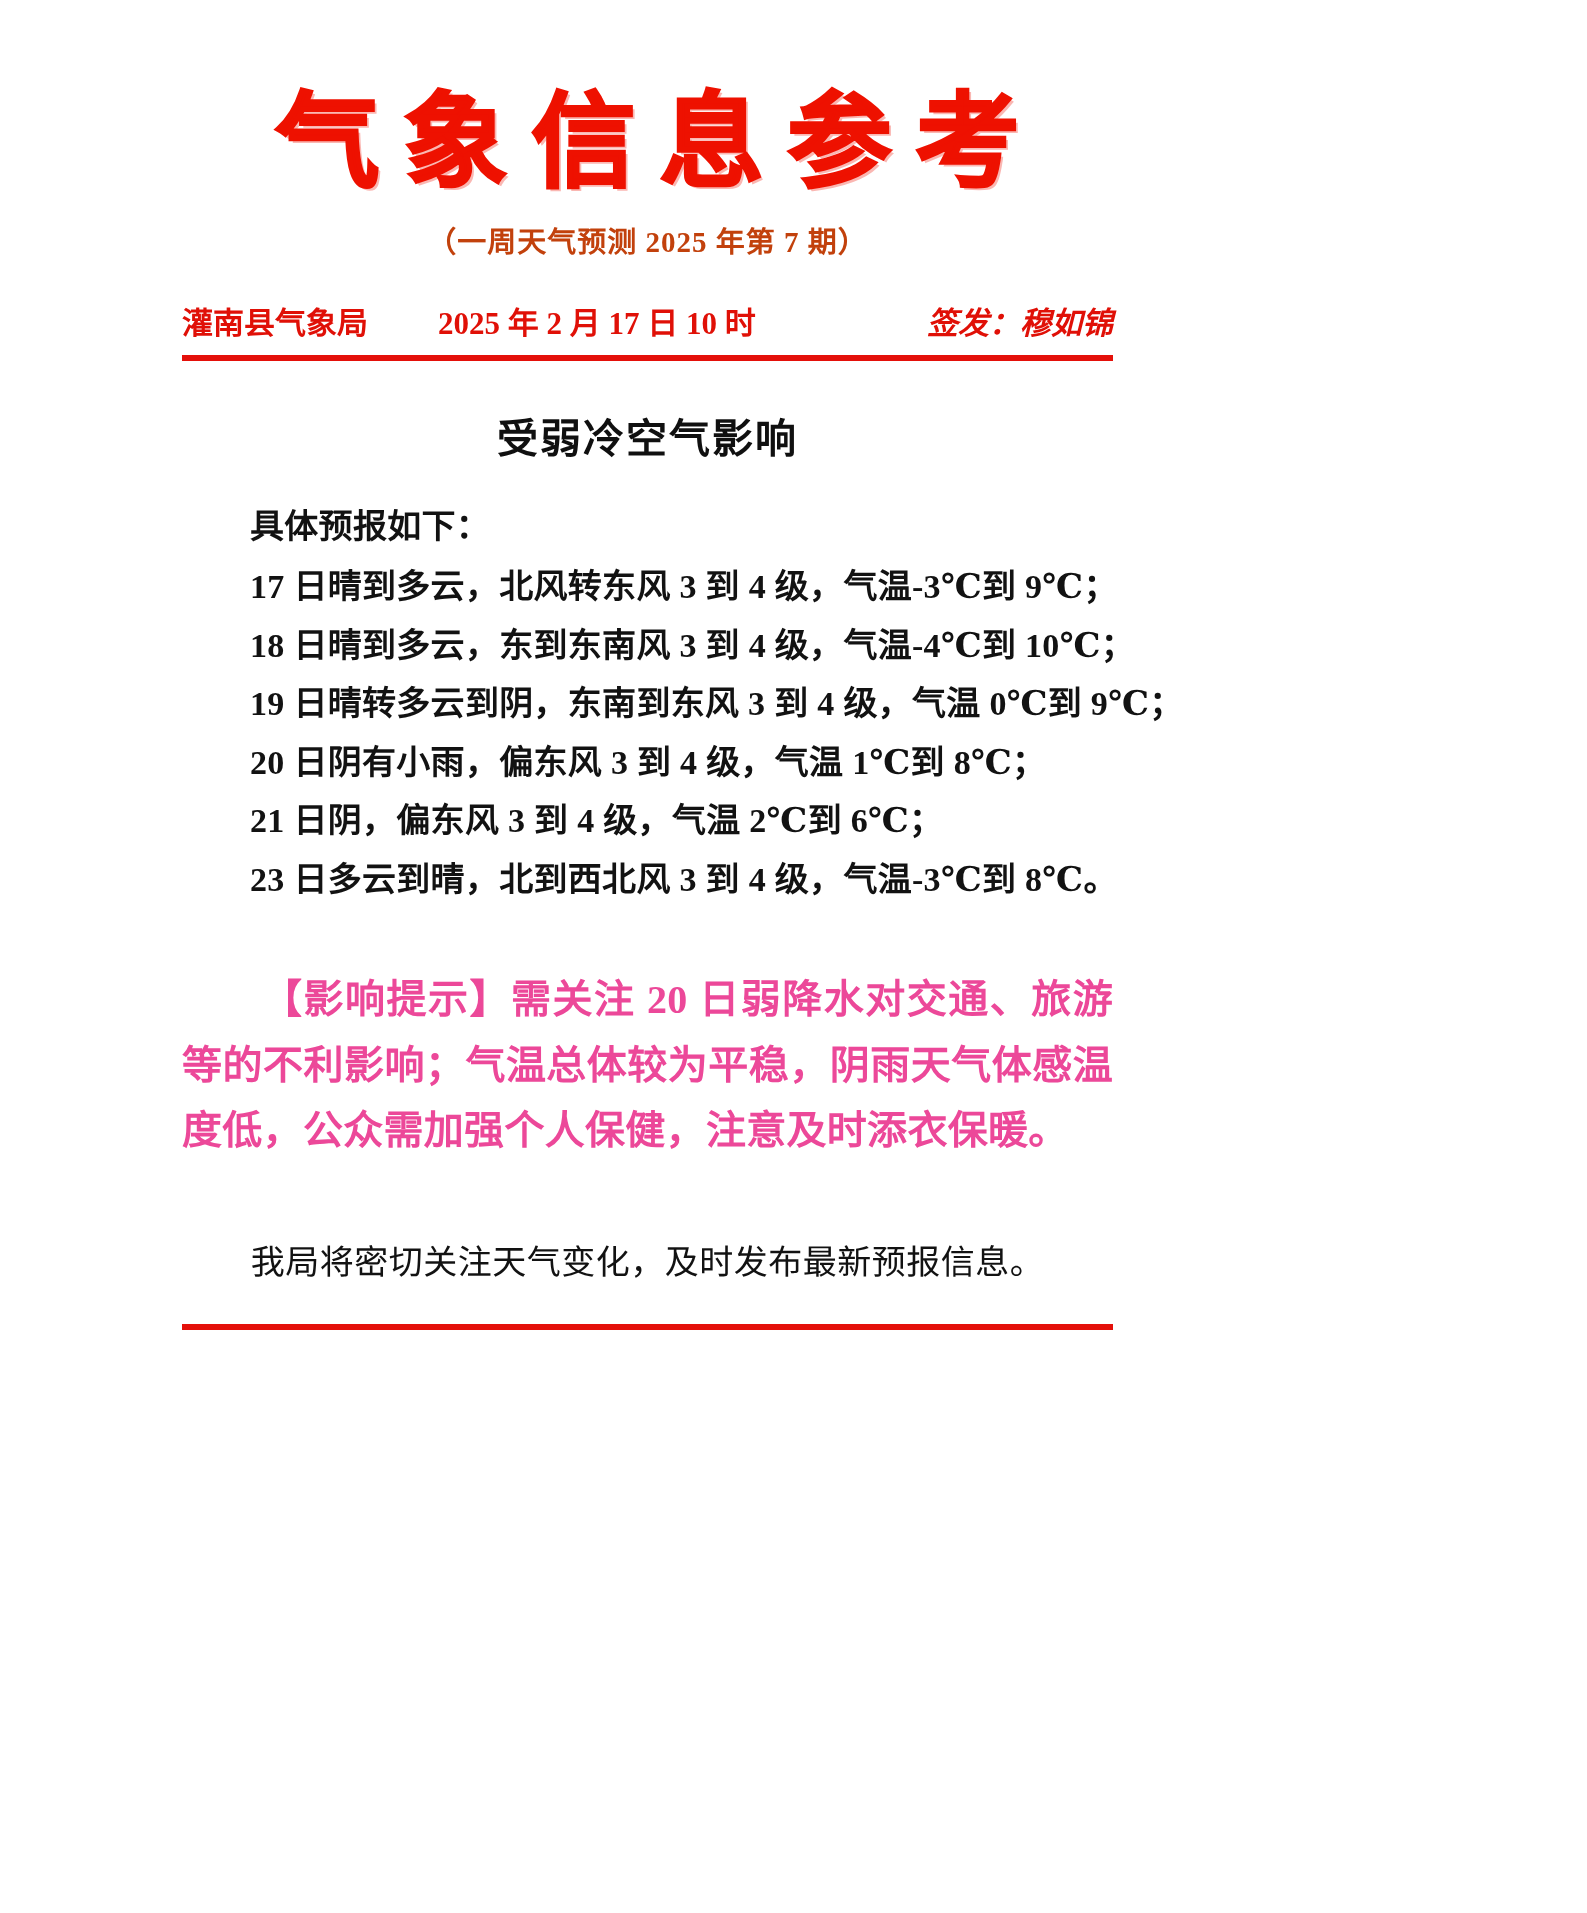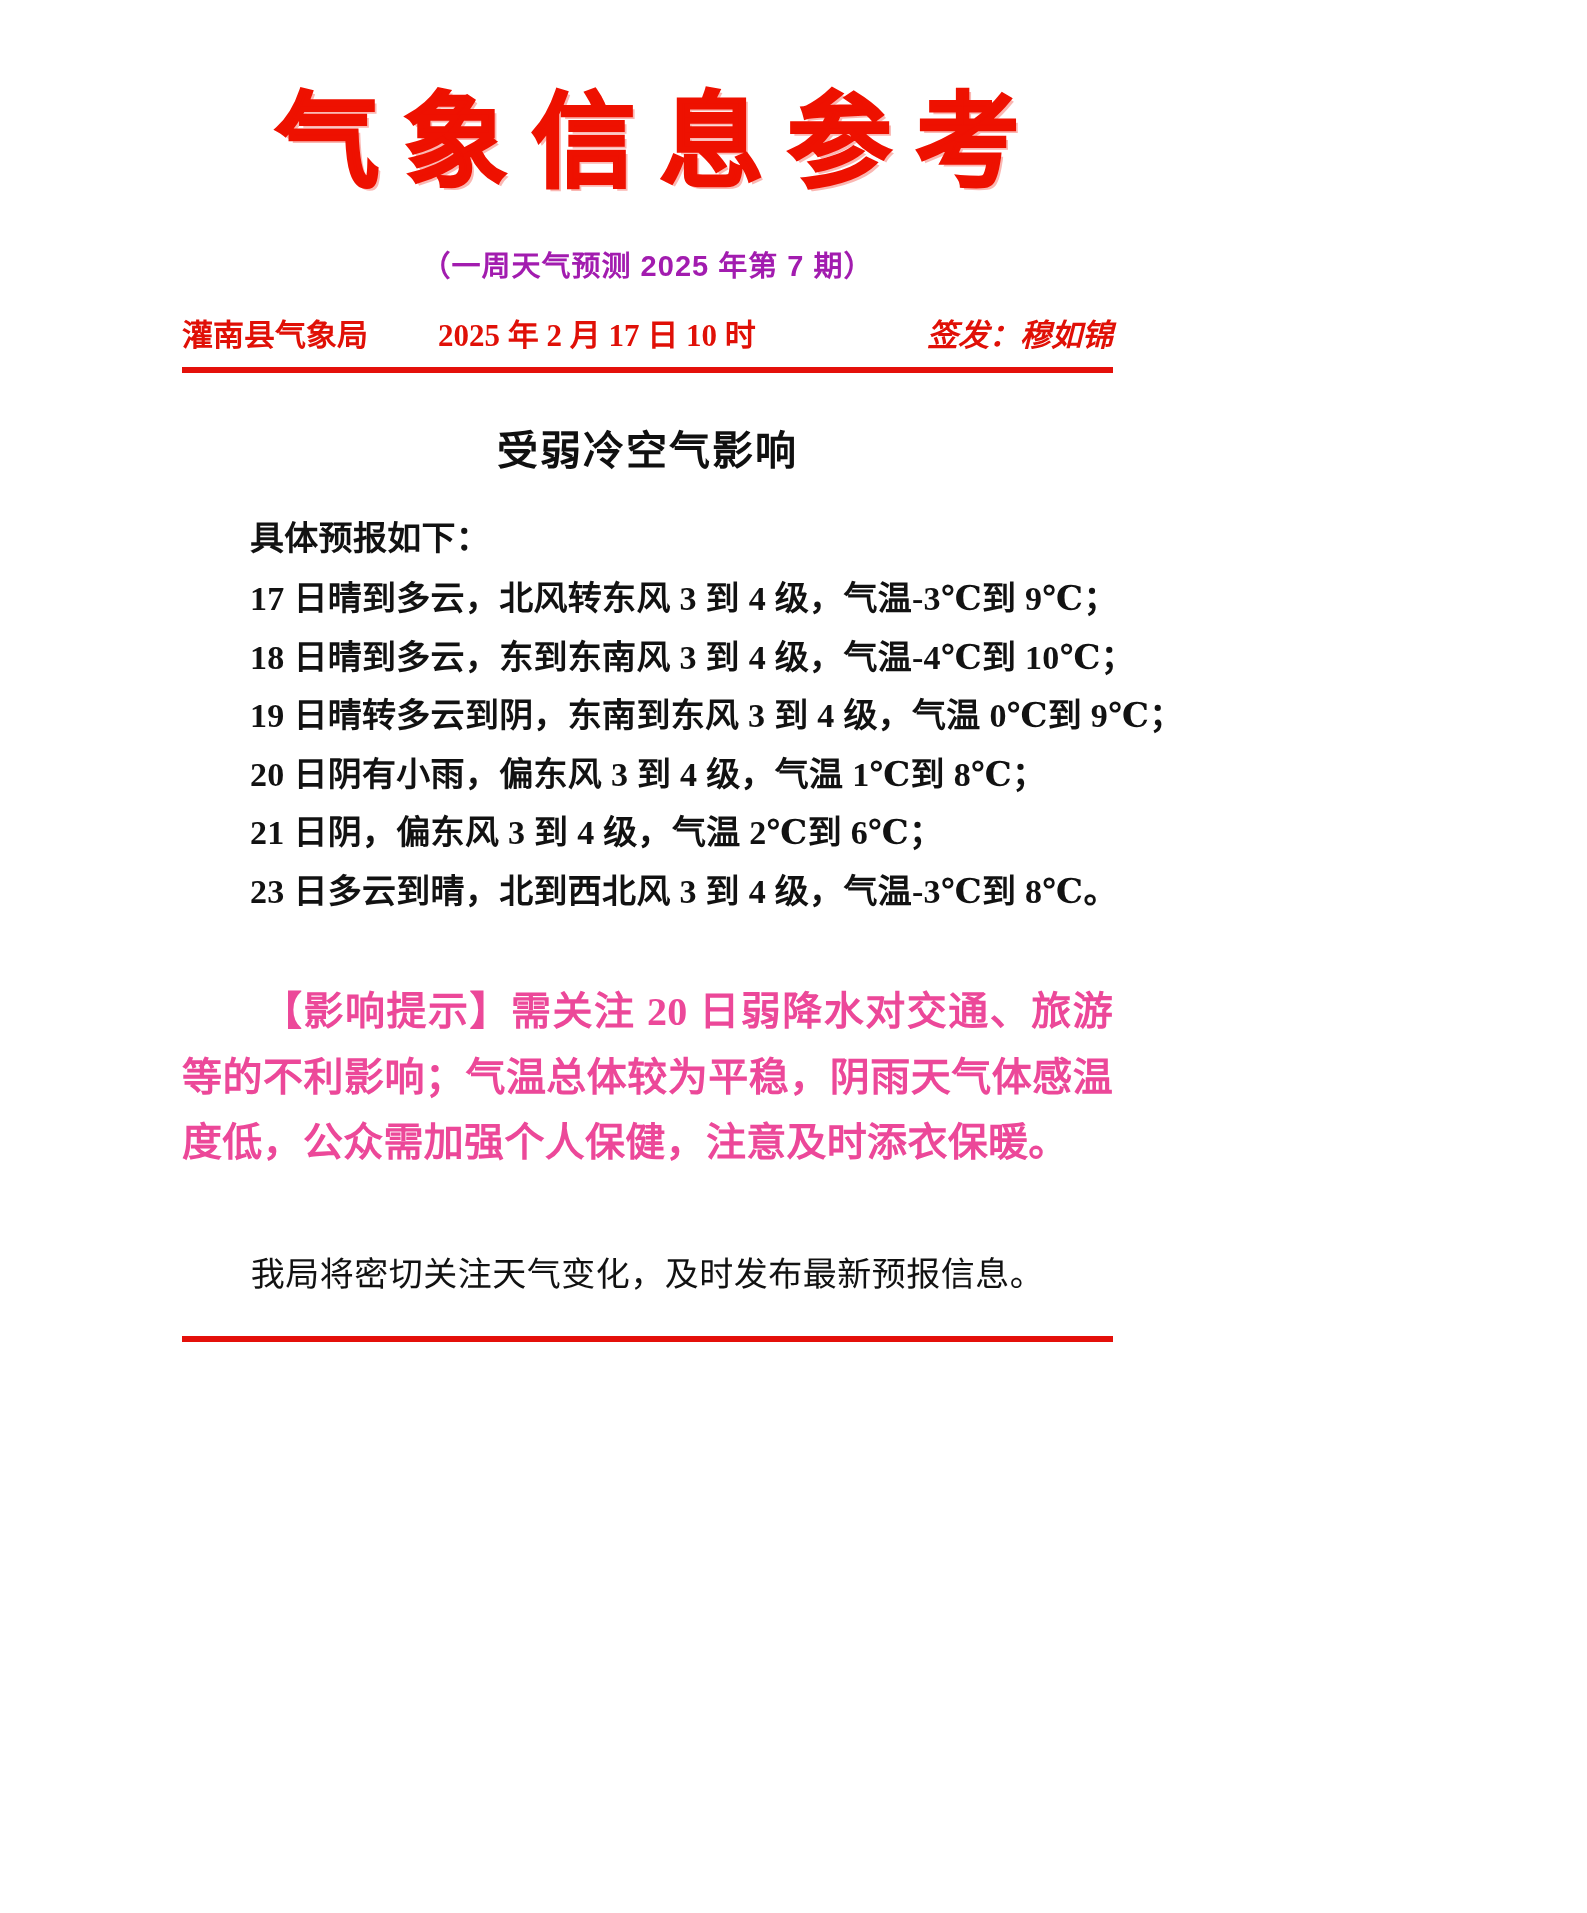--- a/index.html
+++ b/index.html
@@ -37,32 +37,32 @@
     line-height: 1.08;
     color: #ee1100;
     letter-spacing: 24px;
     text-indent: 24px;
     white-space: nowrap;
     -webkit-text-stroke: 2.5px #ee1100;
     text-shadow: 3px 3px 0 rgba(238,17,0,0.30);
   }
 
   .masthead-subtitle {
-    margin-top: 44px;
-    font-family: Liberation Sans, sans-serif;
+    margin-top: 20px;
+    font-family: Liberation Serif, serif;
     font-weight: 700;
     font-size: 29px;
-    color: #a21caf;
+    color: #c2410c;
     letter-spacing: 1px;
     white-space: nowrap;
   }
 
   
   .meta-row {
-    margin-top: 26px;
+    margin-top: 38px;
     display: flex;
     align-items: baseline;
     justify-content: space-between;
     font-family: "Liberation Serif", "DejaVu Serif", serif;
     font-weight: 700;
     font-size: 31px;
     color: #e01007;
     white-space: nowrap;
   }
   .meta-agency { flex: 0 0 auto; }

